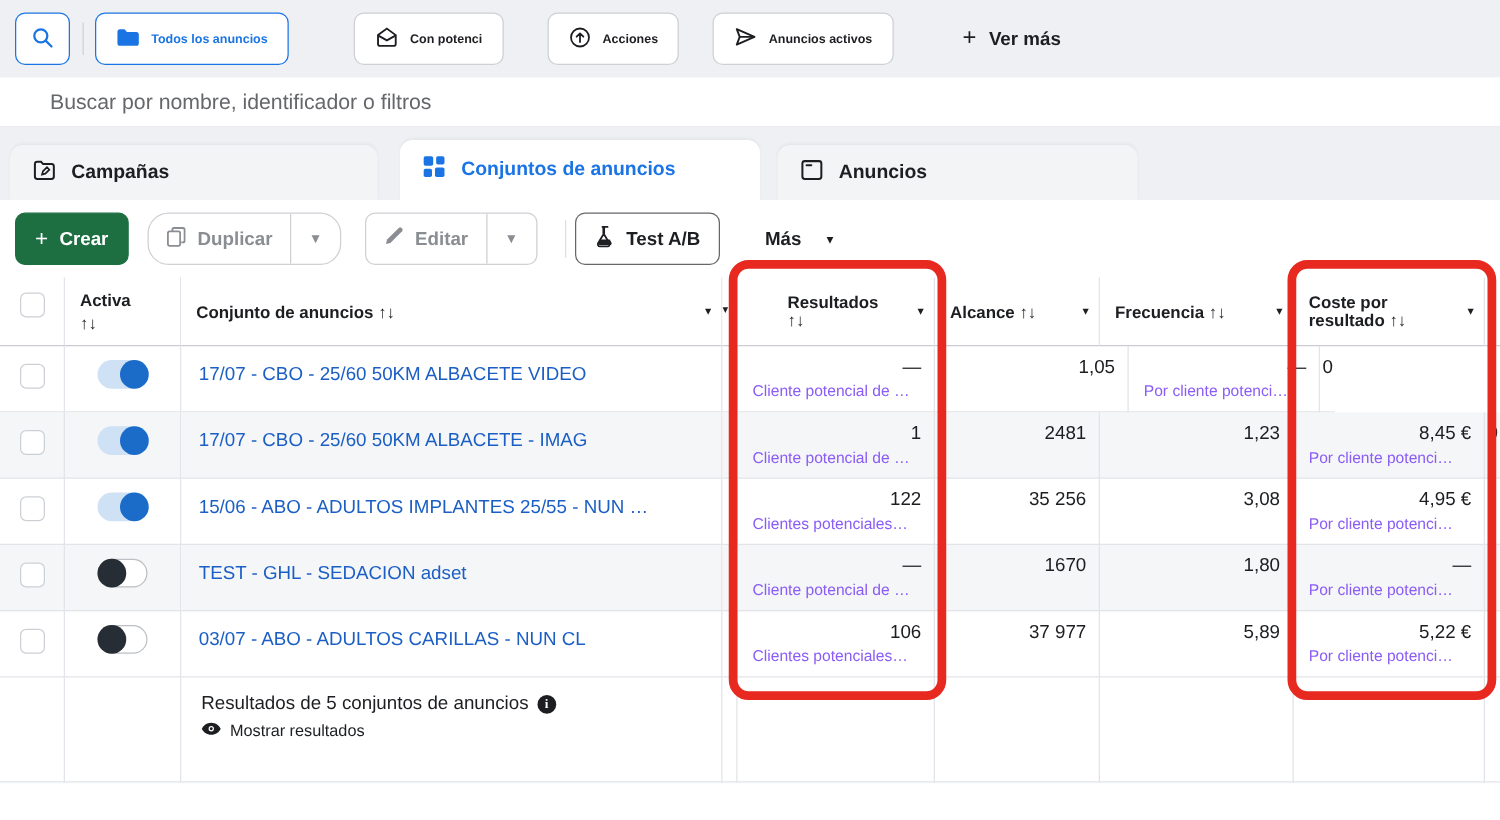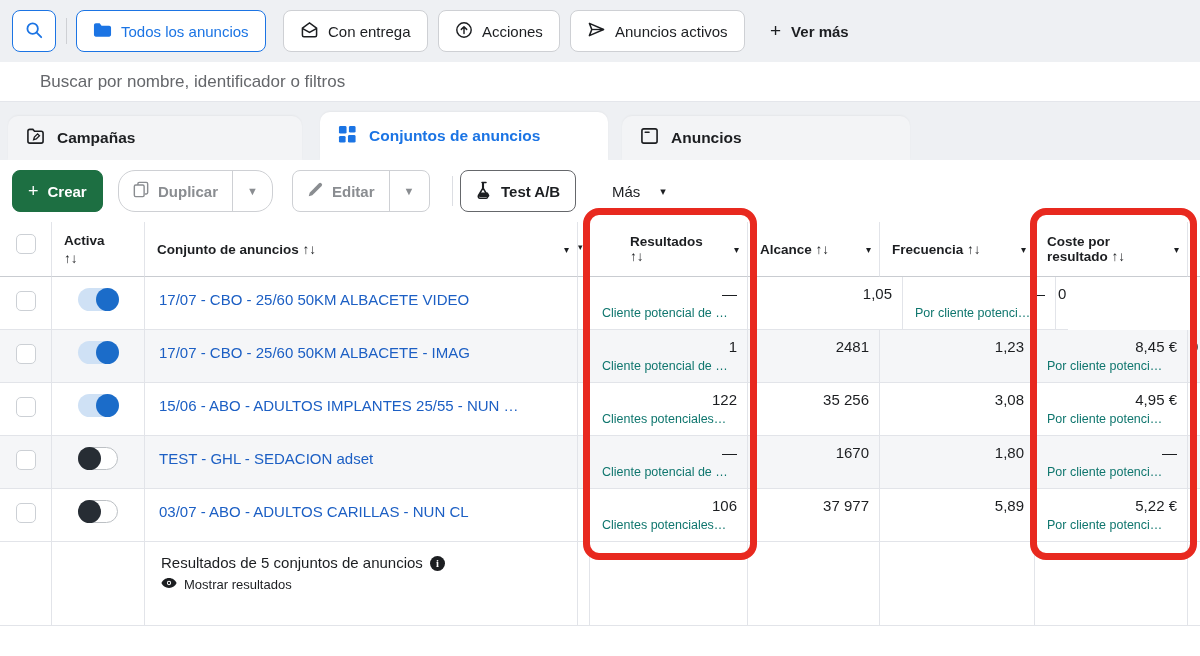--- a/index.html
+++ b/index.html
@@ -3,21 +3,21 @@
 <meta charset="utf-8">
 <style>
   * { margin:0; padding:0; box-sizing:border-box; }
   html,body { width:1200px; height:656px; }
   body { font-family:"Liberation Sans","DejaVu Sans",sans-serif; background:#eef0f3; position:relative; overflow:hidden; color:#1c1e21; }
   .screen { position:absolute; inset:0; }
 
   
   .toolbar { position:absolute; left:0; top:0; width:1200px; height:62px; background:#eef0f3; }
   .tbtn { position:absolute; top:10px; height:42px; background:#fff; border:1px solid #ced0d4; border-radius:8px;
-          display:flex; align-items:center; gap:9px; padding:0 16px; font-size:15px; font-weight:400; color:#1c1e21; cursor:pointer; }
+          display:flex; align-items:center; gap:9px; padding:0 16px; font-size:10px; font-weight:700; color:#1c1e21; cursor:pointer; }
   .tbtn.blue { border:1.5px solid #1b74e4; color:#1b74e4; }
   .tbtn svg { flex:0 0 auto; }
   .tb-divider { position:absolute; left:66px; top:18px; width:1px; height:26px; background:#ced0d4; }
   .tb-text { position:absolute; top:10px; height:42px; display:flex; align-items:center; gap:10px; font-size:15px; font-weight:600; color:#1c1e21; cursor:pointer; }
 
   
   .searchrow { position:absolute; left:0; top:62px; width:1200px; height:40px; background:#fff; border-bottom:1px solid #e4e6eb; display:flex; align-items:center; }
   .searchrow .ph { margin-left:40px; font-size:17px; color:#65676b; }
 
   
@@ -32,21 +32,21 @@
   
   .actionbar { position:absolute; left:0; top:10px; width:1200px; height:44px; }
   .abtn { position:absolute; top:0; height:42px; display:flex; align-items:center; gap:9px; padding:0 15px; border:1px solid #ced0d4;
           border-radius:8px; background:#fff; font-size:15px; font-weight:600; cursor:pointer; }
   .abtn.green { background:#1d6f42; border-color:#1d6f42; color:#fff; }
   .split { position:absolute; top:0; height:42px; display:flex; border:1px solid #ced0d4; border-radius:8px; background:#fff; overflow:hidden; }
   .split .main { display:flex; align-items:center; gap:9px; padding:0 14px; font-size:15px; font-weight:600; color:#8a8d91; cursor:pointer; }
   .split .caret { width:40px; display:flex; align-items:center; justify-content:center; border-left:1px solid #ced0d4; color:#8a8d91; font-size:11px; cursor:pointer; }
   .abtn.testab { border:1px solid #65676b; font-weight:600; color:#1c1e21; }
   .ab-divider { position:absolute; left:452px; top:6px; width:1px; height:30px; background:#dcdee3; }
-  .mas { position:absolute; left:612px; top:0; height:42px; display:flex; align-items:center; gap:20px; font-size:15px; font-weight:400; cursor:pointer; }
+  .mas { position:absolute; left:612px; top:0; height:42px; display:flex; align-items:center; gap:20px; font-size:15px; font-weight:700; cursor:pointer; }
   .caret-glyph { font-size:11px; color:#1c1e21; }
 
   
   .table { position:absolute; left:0; top:62px; width:1200px; }
   .trow { display:flex; width:1200px; }
   .cell { border-right:1px solid #e2e4e9; border-bottom:1px solid #e2e4e9; overflow:hidden; }
   .cell:last-child { border-right:none; }
   .c-check { width:52px; } .c-activa { width:93px; } .c-name { width:433px; } .c-sliver { width:12px; }
   .c-results { width:158px;padding-left:28px; } .c-alcance { width:132px; } .c-frec { width:155px; } .c-coste { width:153px; } .c-edge { width:12px; border-right:none; }
 
@@ -68,21 +68,21 @@
   .toggle.on .knob { position:absolute; right:-1px; top:0; width:23px; height:23px; border-radius:50%; background:#1b6cc9; }
   .toggle.off { background:#fff; border:1px solid #bcc0c4; }
   .toggle.off .knob { position:absolute; left:-1px; top:-1px; width:23px; height:23px; border-radius:50%; background:#272d34; }
   .tcell { display:flex; justify-content:center; padding-top:11px; }
 
   .namecell { padding:14px 10px 0 14px; }
   .adset-link { font-size:15px; font-weight:500; color:#1c5fc4; white-space:nowrap; text-decoration:none; cursor:pointer; display:block; overflow:hidden; text-overflow:ellipsis; }
 
   .metric { padding:8px 10px 0 12px; }
   .metric .val { text-align:right; font-size:15px; color:#1c1e21; }
-  .metric .sub { margin-top:4px; font-size:12.5px; color:#0f766e; white-space:nowrap; overflow:hidden; }
+  .metric .sub { margin-top:4px; font-size:12.5px; color:#8b5cf6; white-space:nowrap; overflow:hidden; }
   .edgeval { padding:8px 0 0 2px; font-size:15px; color:#1c1e21; white-space:nowrap; }
 
   .tfoot { height:84px; }
   .tfoot .cell { border-bottom:1px solid #e2e4e9; }
   .footpad { padding:12px 10px 0 16px; }
   .foot-line1 { font-size:15px; color:#1c1e21; display:flex; align-items:flex-end; gap:7px; }
   .foot-line2 { margin-top:6px; font-size:13px; color:#1c1e21; display:flex; align-items:center; gap:7px; cursor:pointer; }
   .info-dot { width:15px; height:15px; border-radius:50%; background:#1c1e21; color:#fff; font-size:10.5px; font-weight:700; display:inline-flex; align-items:center; justify-content:center; font-family:"Liberation Serif",serif; }
 
   
@@ -118,21 +118,21 @@
       <span>Todos los anuncios</span>
     </div>
 
     <div class="tbtn" style="left:283px;">
       <span>
         <svg width="19" height="17" viewBox="0 0 20 18" fill="none" stroke="#1c1e21" stroke-width="1.6">
             <path d="M2.5 7.5 10 2l7.5 5.5V15a1.6 1.6 0 0 1-1.6 1.6H4.1A1.6 1.6 0 0 1 2.5 15V7.5z"></path>
             <path d="M2.8 8 10 12l7.2-4"></path>
           </svg>
       </span>
-      <span>Con entrega</span>
+      <span>Con potenci</span>
     </div>
 
     <div class="tbtn" style="left:438px;">
       <span>
         <svg width="18" height="18" viewBox="0 0 20 20" fill="none" stroke="#1c1e21" stroke-width="1.6">
             <circle cx="10" cy="10" r="8"></circle>
             <path d="M10 14V6.5M7 9.3 10 6.3l3 3" stroke-linecap="round" stroke-linejoin="round"></path>
           </svg>
       </span>
       <span>Acciones</span>

